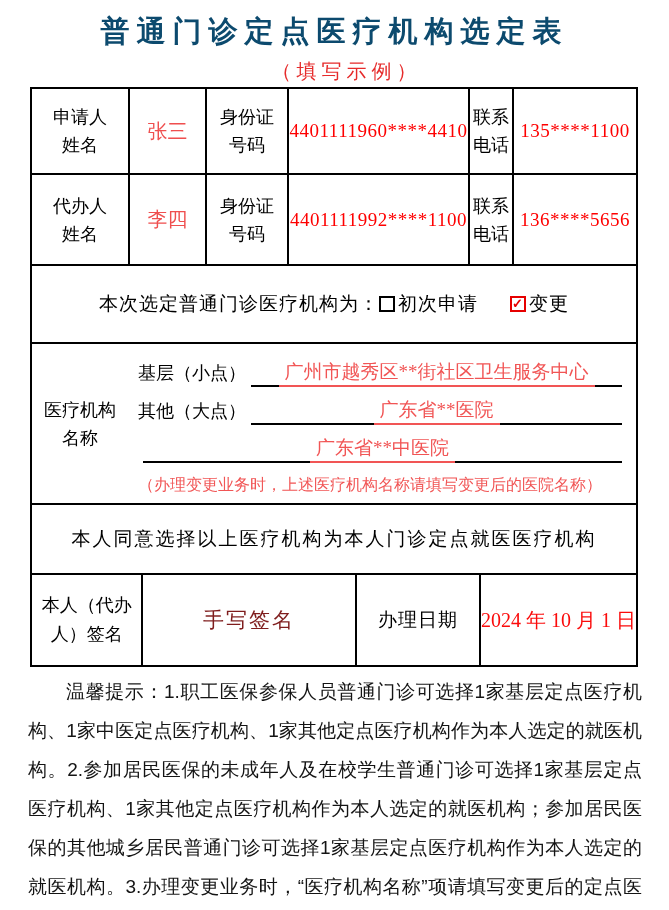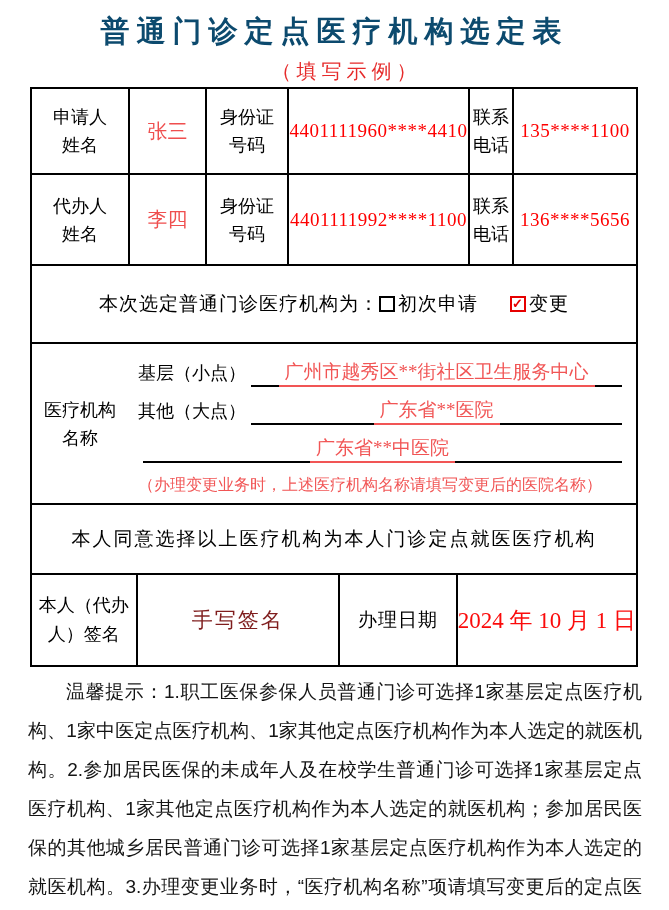--- a/index.html
+++ b/index.html
@@ -70,21 +70,21 @@
     white-space:nowrap;
   }
   .agree-cell{flex:1;font-size:19px;letter-spacing:2px;}
   .s1{width:110px;}
   .s2{width:215px;}
   .s3{width:125px;}
   .s4{flex:1;}
   .sig-lbl{font-size:18px;line-height:29px;white-space:pre-line;}
   .sig-hand{font-size:21px;color:#7f1d1d;letter-spacing:2px;}
   .date-lbl{font-size:19px;letter-spacing:1px;}
-  .date-val{font-size:23px;color:#fb0b0b;white-space:nowrap;}
+  .date-val{font-size:20px;color:#fb0b0b;white-space:nowrap;}
   .notice{
     position:absolute;left:28px;top:672px;width:614px;
     font-family:"Liberation Sans", sans-serif;font-size:19px;
     line-height:39px;text-align:justify;text-indent:2em;color:#141414;
   }
 </style>
 </head>
 <body>
 
 <div class="doc-title">普通门诊定点医疗机构选定表</div>

